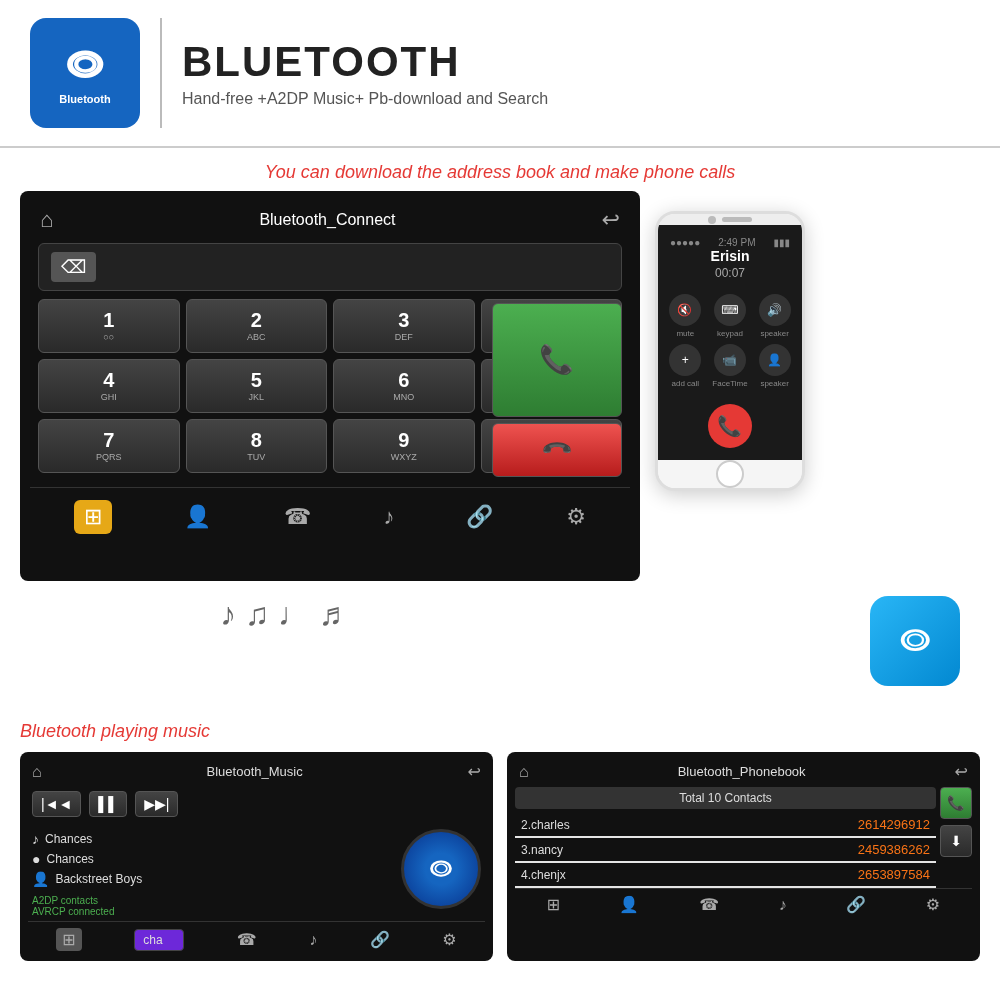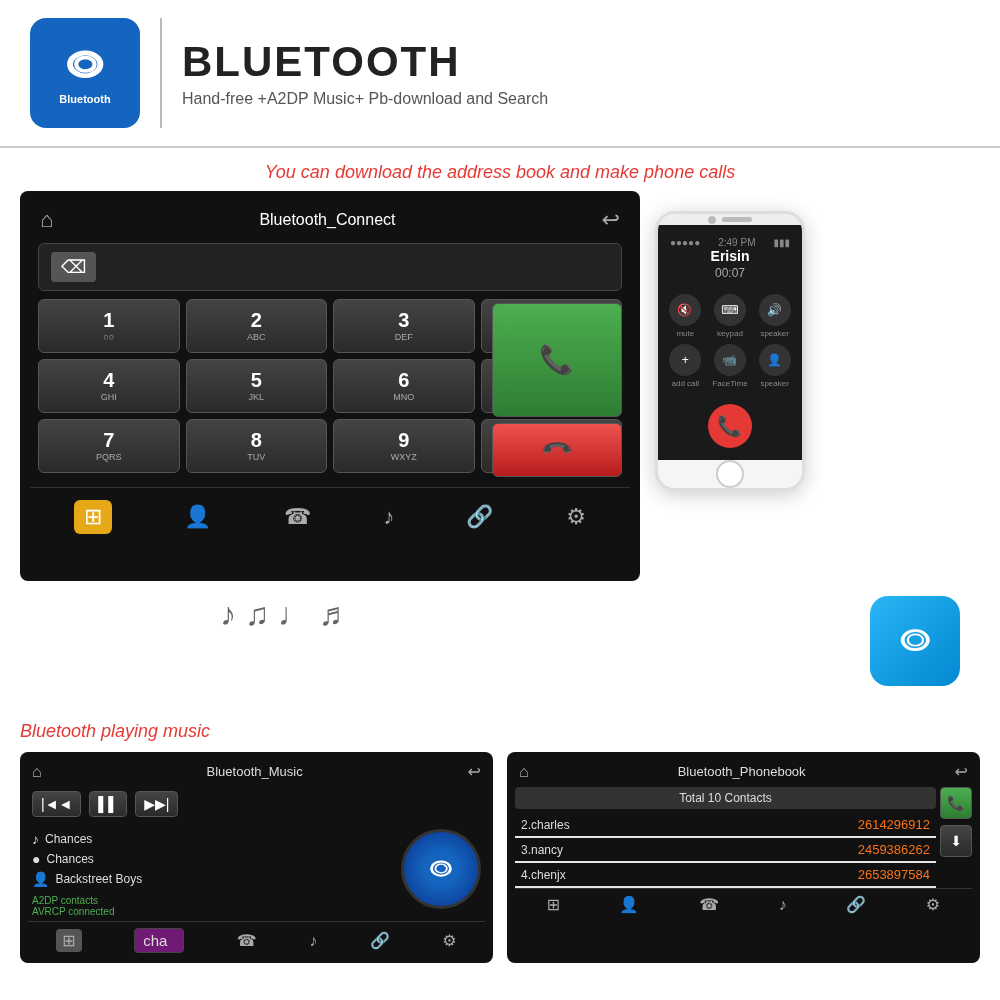--- a/index.html
+++ b/index.html
@@ -387,25 +387,25 @@
     .mini-bottom-nav {
       display: flex;
       align-items: center;
       justify-content: space-around;
       padding: 6px 2px 2px;
       border-top: 1px solid #333;
     }
     .mini-nav-icon { color: #aaa; font-size: 16px; }
     .mini-nav-icon.active { background: #555; border-radius: 4px; padding: 2px 6px; }
     .mini-input-text {
-      background: #701a75;
+      background: #6d28d9;
       border: 1px solid #444;
       border-radius: 4px;
       color: #ddd;
-      font-size: 15px;
+      font-size: 12px;
       padding: 3px 8px;
     }
 
     
     .phonebook-header-row {
       background: #333;
       color: #ddd;
       font-size: 12px;
       padding: 4px 8px;
       border-radius: 4px;

